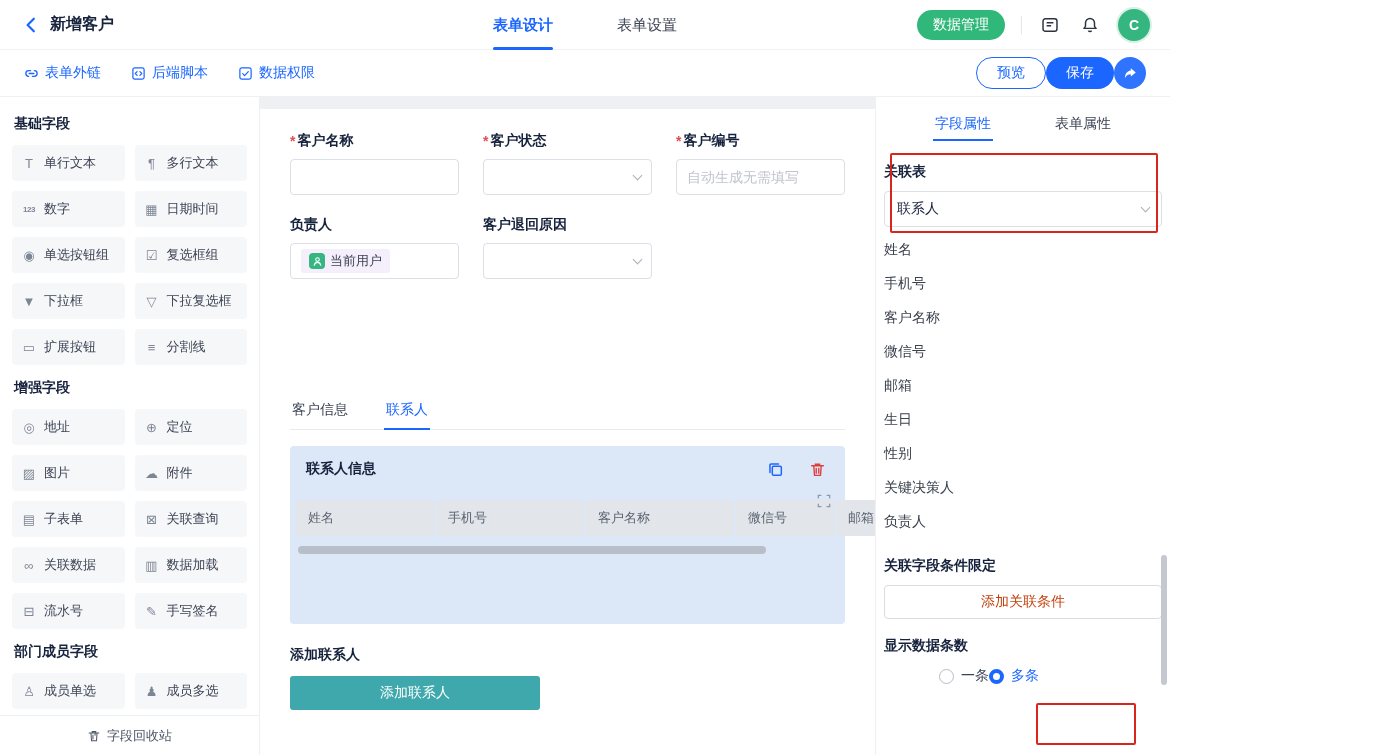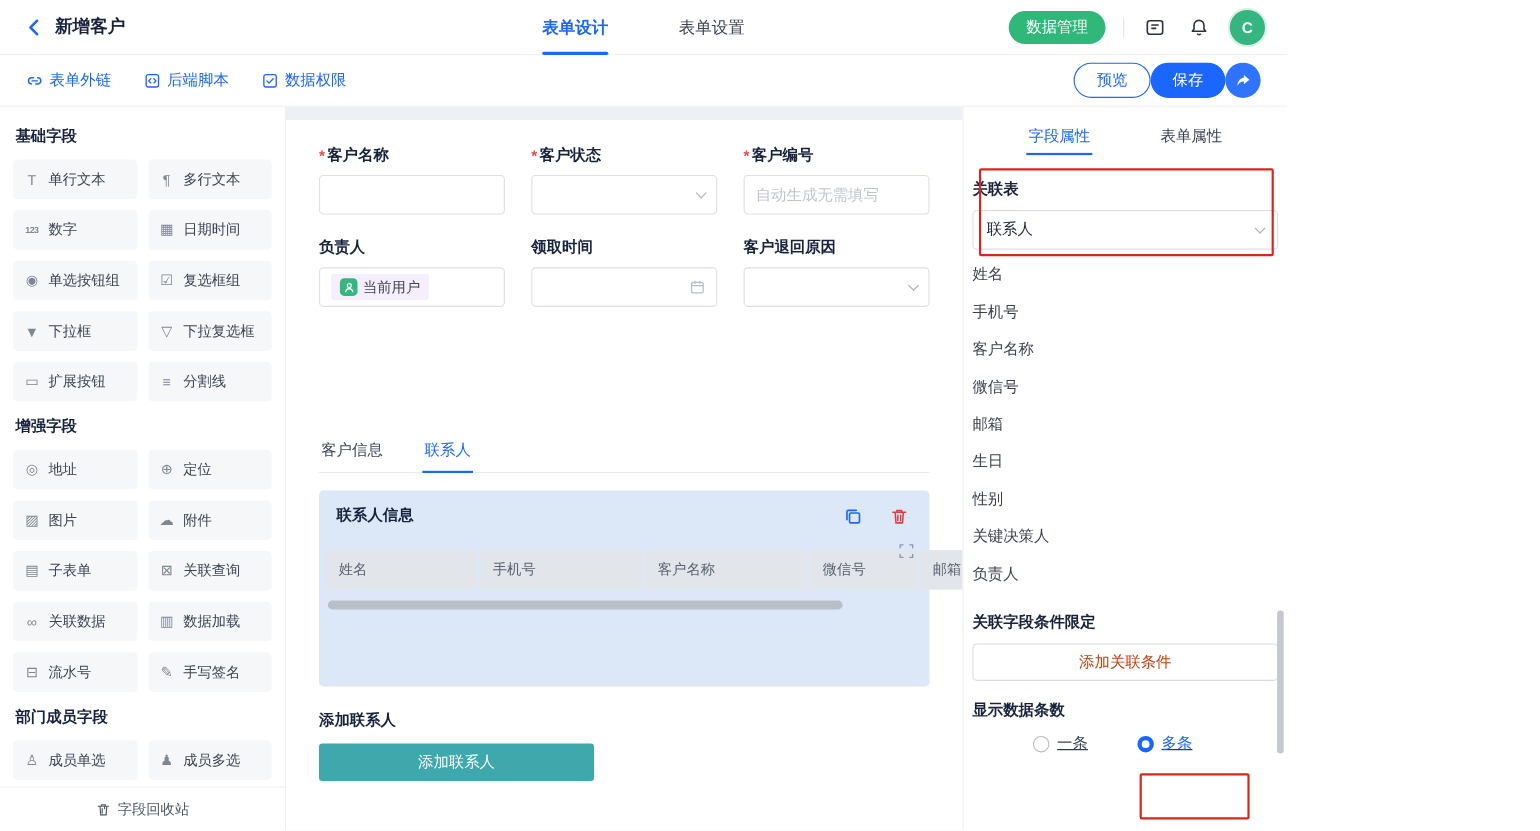--- a/index.html
+++ b/index.html
@@ -101,21 +101,21 @@
   .rel-select { margin-top:12px; height:36px; border:1px solid #dcdfe6; border-radius:4px; display:flex;
     align-items:center; justify-content:space-between; padding:0 12px; font-size:14px; color:#17233d; cursor:pointer; }
   .rel-head { display:flex; align-items:center; justify-content:space-between; margin-top:26px; height:20px; }
   .plus { color:#1a66ff; font-size:20px; line-height:1; cursor:pointer; }
   .rel-list { margin-top:6px; }
   .rel-item { height:34px; display:flex; align-items:center; font-size:14px; color:#3a414d; cursor:pointer; }
   .cond-label { margin-top:18px; }
   .cond-btn { margin-top:12px; width:100%; height:34px; background:#fff; border:1px solid #d9dce1;
     border-radius:4px; font-size:14px; color:#c2410c; cursor:pointer; font-family:inherit; }
   .disp-label { margin-top:18px; }
-  .radio-row { display:flex; align-items:flex-end; gap:45px; margin-top:14px; padding-left:55px;text-decoration:underline; }
+  .radio-row { display:flex; align-items:flex-end; margin-top:14px; padding-left:55px; }
   .radio { display:flex; align-items:center; gap:7px; font-size:14px; color:#3c4354; cursor:pointer; }
   .rdot { width:15px; height:15px; border:1px solid #b6bcc6; border-radius:50%; background:#fff; flex:0 0 15px; }
   .radio.checked .rdot { border:4.5px solid #1a66ff; }
   .radio.checked .lbl { color:#1a66ff; }
 
   .annot { position:absolute; border:2px solid #d9261d; border-radius:2px; pointer-events:none; z-index:50; }
   .annot1 { left:14px; top:56px; width:268px; height:80px; }
   .annot2 { left:160px; top:606px; width:100px; height:42px; }
   .v-scroll { position:absolute; right:3px; top:458px; width:6px; height:130px; border-radius:3px; background:#c4c9d1; cursor:pointer; }
 </style>
@@ -344,32 +344,20 @@
                   <svg width="11" height="11" viewBox="0 0 16 16" fill="none" stroke="#ffffff" stroke-width="1.6" stroke-linecap="round">
                       <circle cx="8" cy="5.2" r="2.6"></circle>
                       <path d="M3.2 13.5c.6-3 2.7-4.3 4.8-4.3s4.2 1.3 4.8 4.3"></path>
                     </svg>
                 </span>
                 <span>当前用户</span>
               </span>
             </div>
           </div>
 
-          <div>
-            <div class="fld-label">
-                <span>领取时间</span>
-              </div>
-            <div class="inp sel">
-              <span></span>
-              <svg width="14" height="14" viewBox="0 0 16 16" fill="none" stroke="#b6bcc6" stroke-width="1.3">
-                  <rect x="2" y="3" width="12" height="11" rx="1.5"></rect>
-                  <path d="M2 6.5h12M5.5 1.5v3M10.5 1.5v3"></path>
-                </svg>
-            </div>
-          </div>
 
           <div>
             <div class="fld-label">
                 <span>客户退回原因</span>
               </div>
             <div class="inp sel">
                 <span></span>
                 <span class="chev"></span>
               </div>
           </div>

